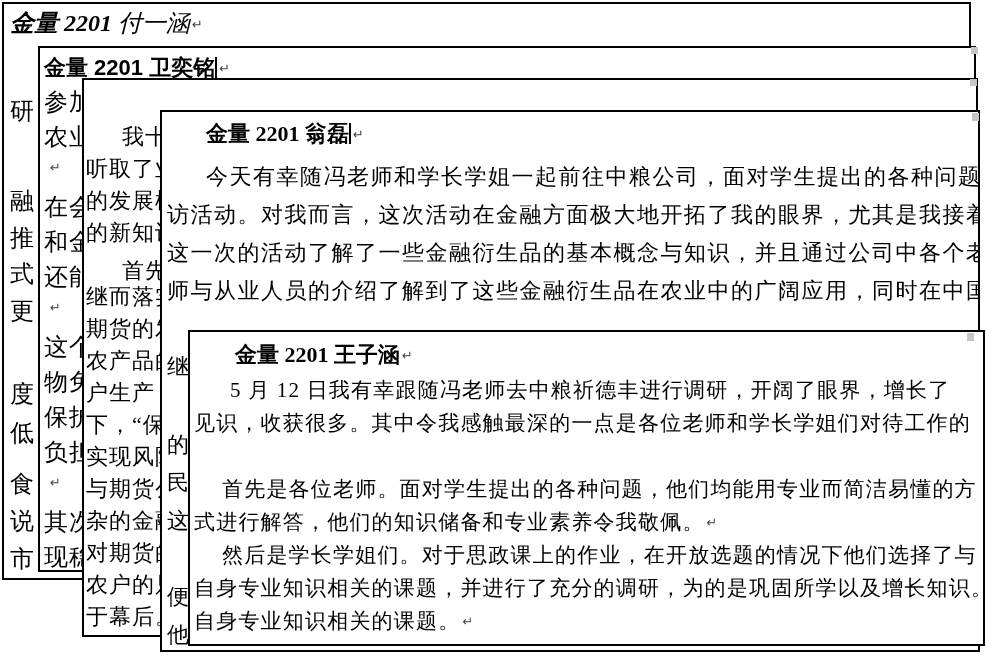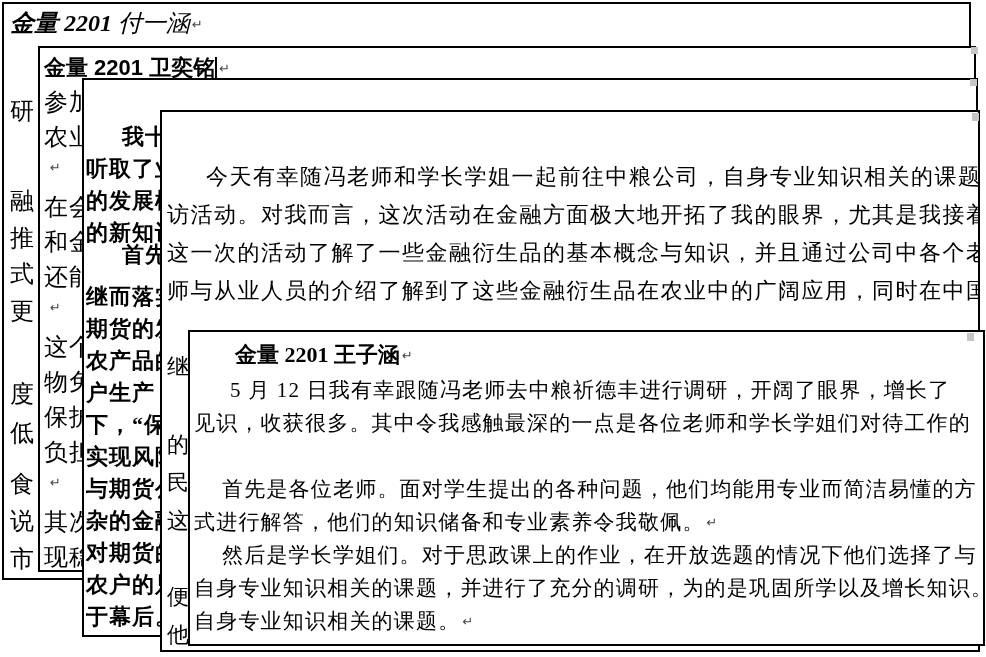--- a/index.html
+++ b/index.html
@@ -8,21 +8,21 @@
   .t{position:absolute;white-space:nowrap;color:#000;}
   .serif{font-family:"Liberation Serif",serif;}
   .sans{font-family:"Liberation Sans",sans-serif;}
   .b{font-weight:bold;}
   .title1{font-size:24px;font-style:italic;}
   .title2{font-size:22px;font-weight:bold;}
   .mark{font-size:13px;color:#444;font-family:"DejaVu Sans",sans-serif;margin-left:2px;vertical-align:2px;font-weight:normal;}
   .caret{display:inline-block;width:2px;height:21px;background:#000;vertical-align:-3px;}
   .r1{font-size:24px;letter-spacing:1px;}
   .r2{font-size:24px;letter-spacing:1px;}
-  .r3{font-size:22px;letter-spacing:1px;font-weight:bold;}
+  .r3{font-size:22px;letter-spacing:1px;}
   .r4{font-size:22px;letter-spacing:1.5px;}
   .r5{font-size:21px;letter-spacing:1.2px;}
   .frag{position:absolute;background:#c6c6c6;}
 </style>
 </head>
 <body>
 
 <div class="stage">
 
   <div class="win" style="left:2px;top:2px;width:969px;height:578px;z-index:1">
@@ -59,36 +59,39 @@
     <div class="t mark" style="left:8px;top:427px">↵</div>
     <div class="t r2 serif" style="left:4px;top:458px">其次</div>
     <div class="t r2 serif" style="left:4px;top:493px">现稳</div>
   </div>
 
   <div class="win" style="left:82px;top:78px;width:896px;height:559px;z-index:3">
     <div class="t r3 serif" style="left:38px;top:42px">我十</div>
     <div class="t r3 serif" style="left:2px;top:74px">听取了业</div>
     <div class="t r3 serif" style="left:2px;top:106px">的发展模</div>
     <div class="t r3 serif" style="left:2px;top:138px">的新知识</div>
-    <div class="t r3 serif" style="left:38px;top:160px">首先</div>
+    <div class="t r3 serif" style="left:38px;top:176px">首先</div>
     <div class="t r3 serif" style="left:2px;top:202px">继而落实</div>
     <div class="t r3 serif" style="left:2px;top:234px">期货的发</div>
     <div class="t r3 serif" style="left:2px;top:266px">农产品的</div>
     <div class="t r3 serif" style="left:2px;top:298px">户生产；</div>
     <div class="t r3 serif" style="left:2px;top:330px">下，“保</div>
     <div class="t r3 serif" style="left:2px;top:362px">实现风险</div>
     <div class="t r3 serif" style="left:2px;top:394px">与期货公</div>
     <div class="t r3 serif" style="left:2px;top:426px">杂的金融</div>
     <div class="t r3 serif" style="left:2px;top:458px">对期货的</div>
     <div class="t r3 serif" style="left:2px;top:490px">农户的只</div>
     <div class="t r3 serif" style="left:2px;top:522px">于幕后。</div>
   </div>
 
   <div class="win" style="left:160px;top:110px;width:820px;height:542px;z-index:4">
-    <div class="t r4 serif" style="left:44px;top:50px">今天有幸随冯老师和学长学姐一起前往中粮公司，自身专业知识相关的课题</div>
+    <div class="t title2 serif" style="left:44px;top:7px">
+      <span>金量 2201</span><span> 翁磊</span><span class="caret"></span><span class="mark">↵</span>
+    </div>
+    <div class="t r4 serif" style="left:44px;top:50px">今天有幸随冯老师和学长学姐一起前往中粮公司，面对学生提出的各种问题</div>
     <div class="t r4 serif" style="left:5px;top:88px">访活动。对我而言，这次活动在金融方面极大地开拓了我的眼界，尤其是我接着</div>
     <div class="t r4 serif" style="left:5px;top:126px">这一次的活动了解了一些金融衍生品的基本概念与知识，并且通过公司中各个老</div>
     <div class="t r4 serif" style="left:5px;top:164px">师与从业人员的介绍了解到了这些金融衍生品在农业中的广阔应用，同时在中国</div>
     <div class="t r4 serif" style="left:5px;top:240px">继</div>
     <div class="t r4 serif" style="left:5px;top:318px">的</div>
     <div class="t r4 serif" style="left:5px;top:356px">民</div>
     <div class="t r4 serif" style="left:5px;top:394px">这</div>
     <div class="t r4 serif" style="left:5px;top:470px">便</div>
     <div class="t r4 serif" style="left:5px;top:508px">他</div>
   </div>

